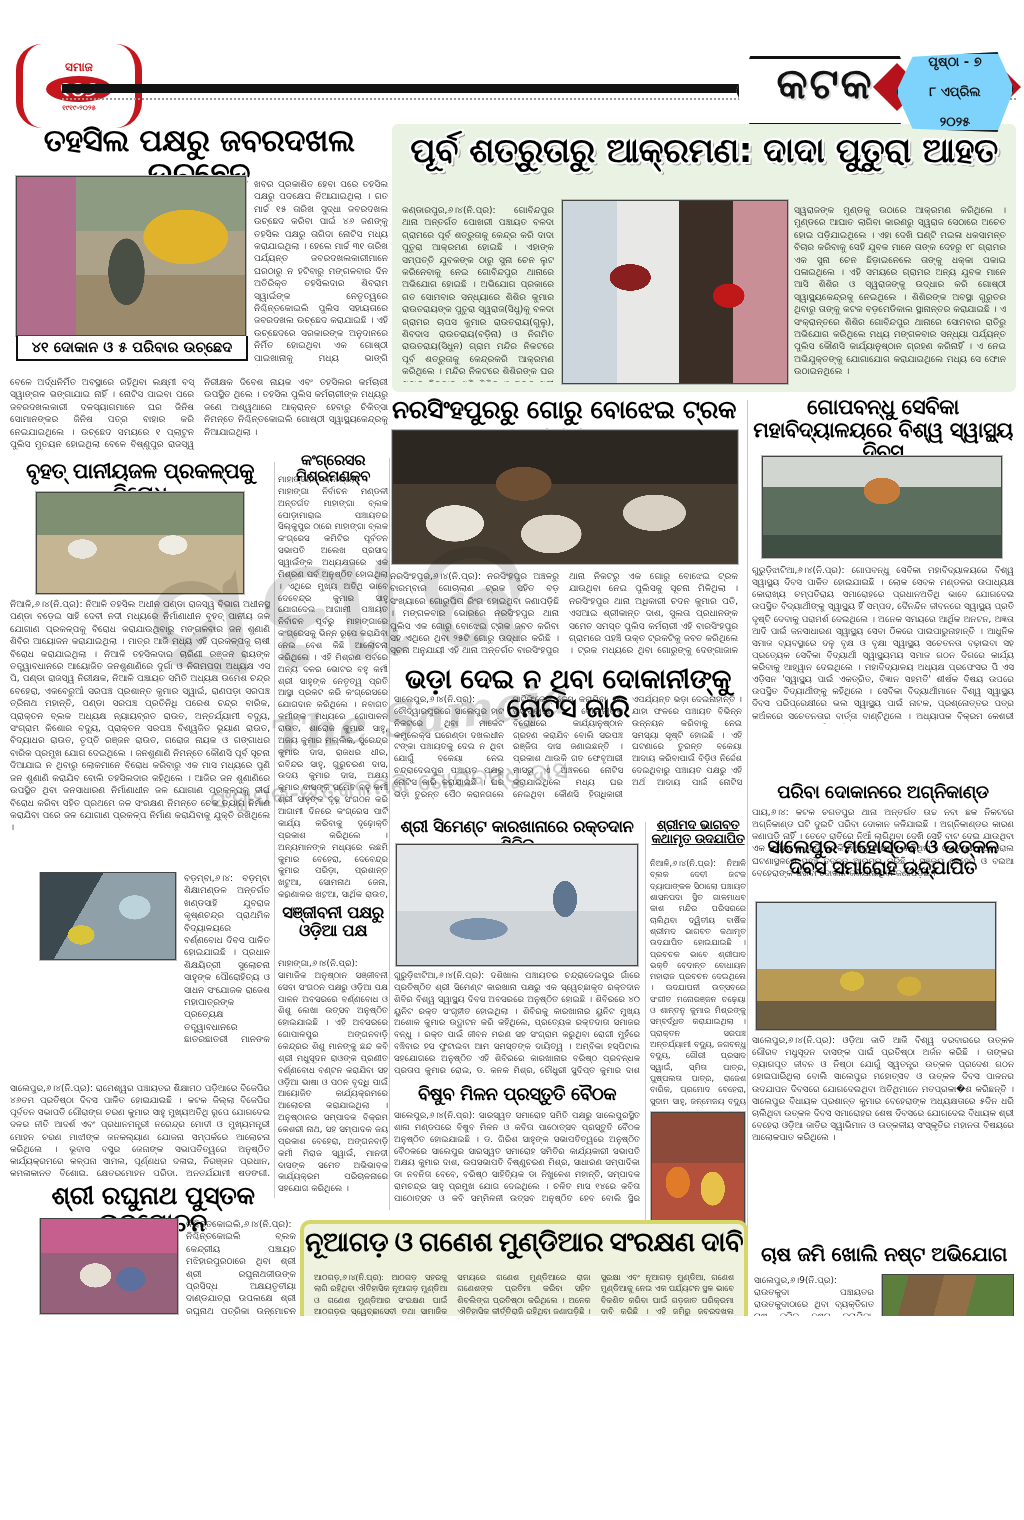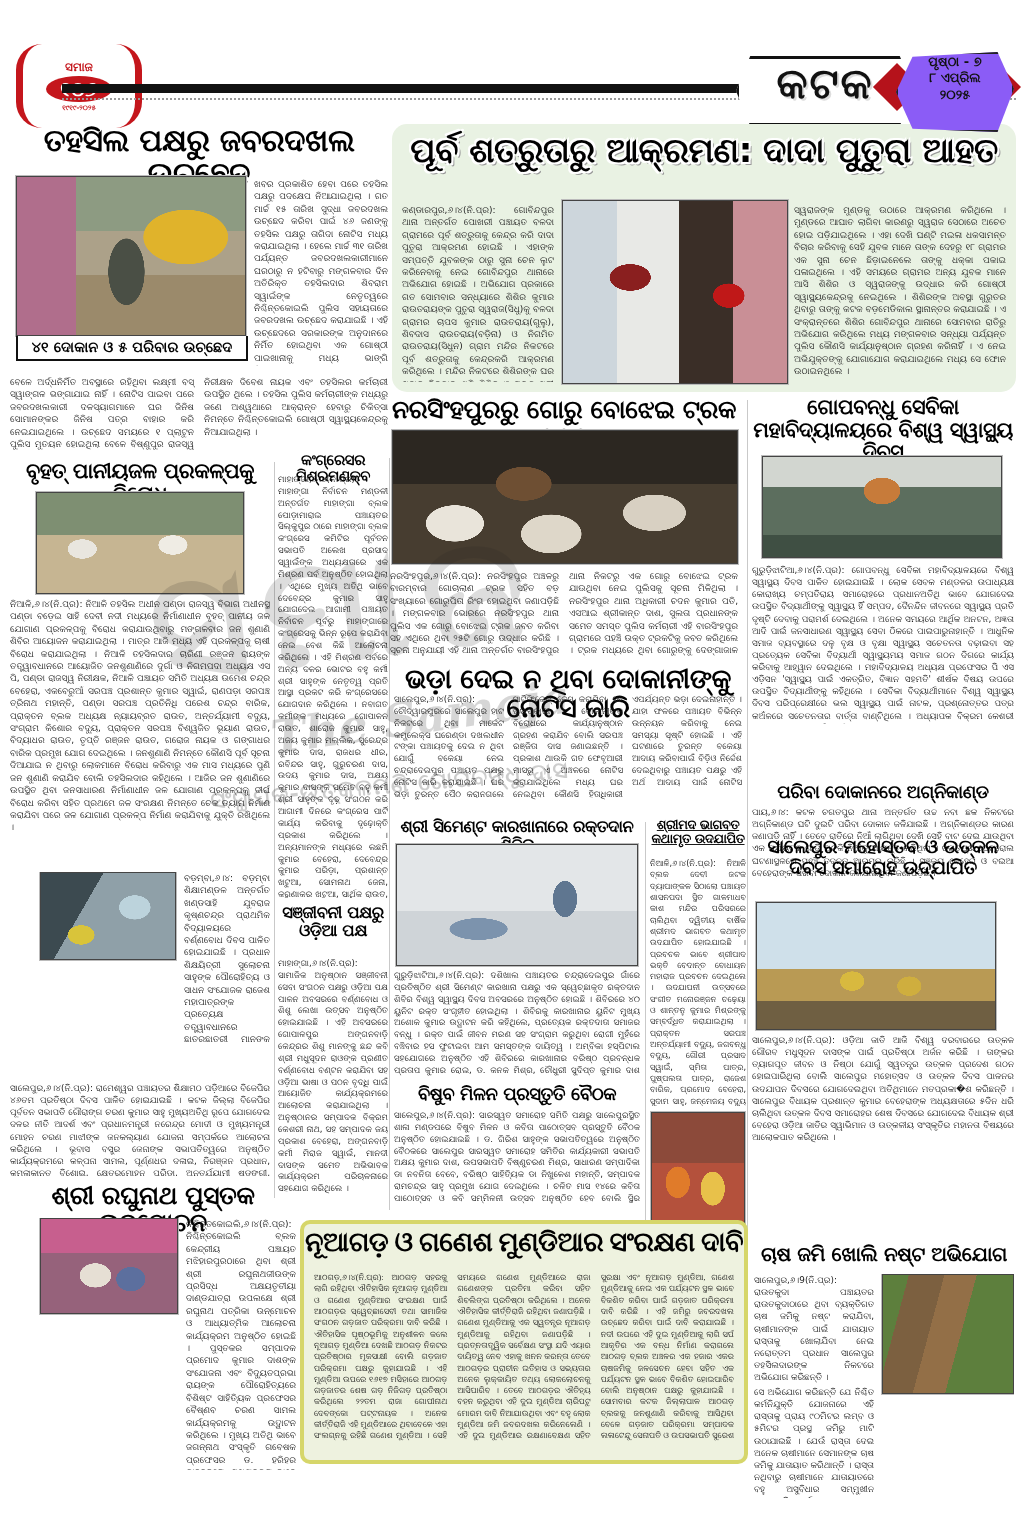--- a/index.html
+++ b/index.html
@@ -1,34 +1,34 @@
 <!DOCTYPE html>
 <html><head>
 <meta charset="utf-8">
 <style>
   html,body{margin:0;padding:0;background:#fff;}
-  .page{position:relative;width:1024px;height:1520px;background:#fff;overflow:hidden;
+  .page{position:relative;width:1024px;height:1316px;background:#fff;overflow:hidden;
         font-family:"DejaVu Sans","Liberation Sans",sans-serif;color:#1a1a1a;}
   .abs{position:absolute;}
   
   .logo{left:16px;top:44px;width:112px;height:84px;border-left:7px solid #c4161c;border-right:7px solid #c4161c;
         border-radius:26px;display:flex;flex-direction:column;align-items:center;justify-content:center;gap:2px;background:#fff;}
   .logo .t1{color:#c4161c;font-size:12px;font-weight:bold;}
   .logo .t2{background:#c4161c;color:#fff;font-size:20px;font-weight:bold;border-radius:50%;padding:3px 14px;line-height:1;}
   .logo .t3{color:#c4161c;font-size:7px;font-weight:bold;}
   .blackbar{left:62px;top:84px;width:690px;height:9px;background:#121212;}
   .dotline{left:62px;top:98px;width:954px;height:0;border-top:2px dotted #9a9a9a;}
   .edition{left:736px;top:56px;width:172px;height:64px;background:#fff;border:3px solid #111;
            clip-path:polygon(0 50%,8% 0,92% 0,100% 50%,92% 100%,8% 100%);
            display:flex;align-items:flex-start;justify-content:center;}
   .edition .txt{font-size:42px;font-weight:900;color:#111;letter-spacing:2px;
                 text-shadow:2px 2px 0 #ddd;}
-  .datebadge{left:896px;top:52px;width:114px;height:76px;background:#8b5cf6;border:2px solid #222;
+  .datebadge{left:896px;top:52px;width:114px;height:76px;background:#7dd3fc;border:2px solid #222;
              clip-path:polygon(0 50%,14% 6%,86% 0,100% 46%,86% 100%,14% 96%);
-             display:flex;flex-direction:column;align-items:center;justify-content:flex-start;line-height:1.25;z-index:2;}
+             display:flex;flex-direction:column;align-items:center;justify-content:space-between;line-height:1.25;z-index:2;}
   .datebadge div{font-size:13px;font-weight:bold;color:#111;}
   .reddiamond{width:34px;height:34px;background:#b5121b;transform:rotate(45deg);z-index:1;}
   
   .headline{font-weight:900;color:#000;text-align:center;line-height:1.08;letter-spacing:-0.5px;}
   .body{font-size:9px;line-height:1.38;text-align:justify;color:#1c1c1c;overflow:hidden;}
   .photo{border:1px solid #444;box-shadow:0 0 0 1px #bbb;}
   .sep{background:#c9c9c9;width:1px;}
   .caption{background:#fff;border-top:2px solid #111;font-weight:bold;font-size:14.5px;text-align:center;
            padding:3px 0;color:#000;}
   
@@ -77,21 +77,21 @@
   .ph-field{background:
       linear-gradient(105deg,#5d7f3d 0 16%,#7c6040 16% 38%,#936f47 38% 58%,#5d7f3d 58% 100%);}
   
   .wm{z-index:40;pointer-events:none;color:#222;font-weight:bold;}
   .wm1{left:150px;top:520px;font-size:150px;opacity:0.15;transform:rotate(-7deg);letter-spacing:14px;}
   .wm2{left:270px;top:690px;font-size:46px;opacity:0.18;transform:rotate(-8deg);
        font-family:"DejaVu Serif","Liberation Serif",serif;font-style:italic;}
   .wm3{left:210px;top:772px;font-size:23px;opacity:0.22;transform:rotate(-5deg);letter-spacing:1px;}
   
   .obar{display:inline-block;width:34px;height:11px;background:linear-gradient(180deg,#f59a3e 0 55%,#e2641c 55% 100%);margin:0 6px;}
-  .greenbox{background:#e9f2e3;border-radius:15px;}
+  .greenbox{background:#e9f2e3;border-radius:6px;}
   .yellowbox{background:#eef2df;border:4px solid #d6d66a;border-radius:10px;}
 </style>
 </head>
 <body>
 
 <div class="page">
 
   <div class="abs logo">
     <div class="t1">ସମାଜ</div>
     <div class="t2">୧୦୬</div>

